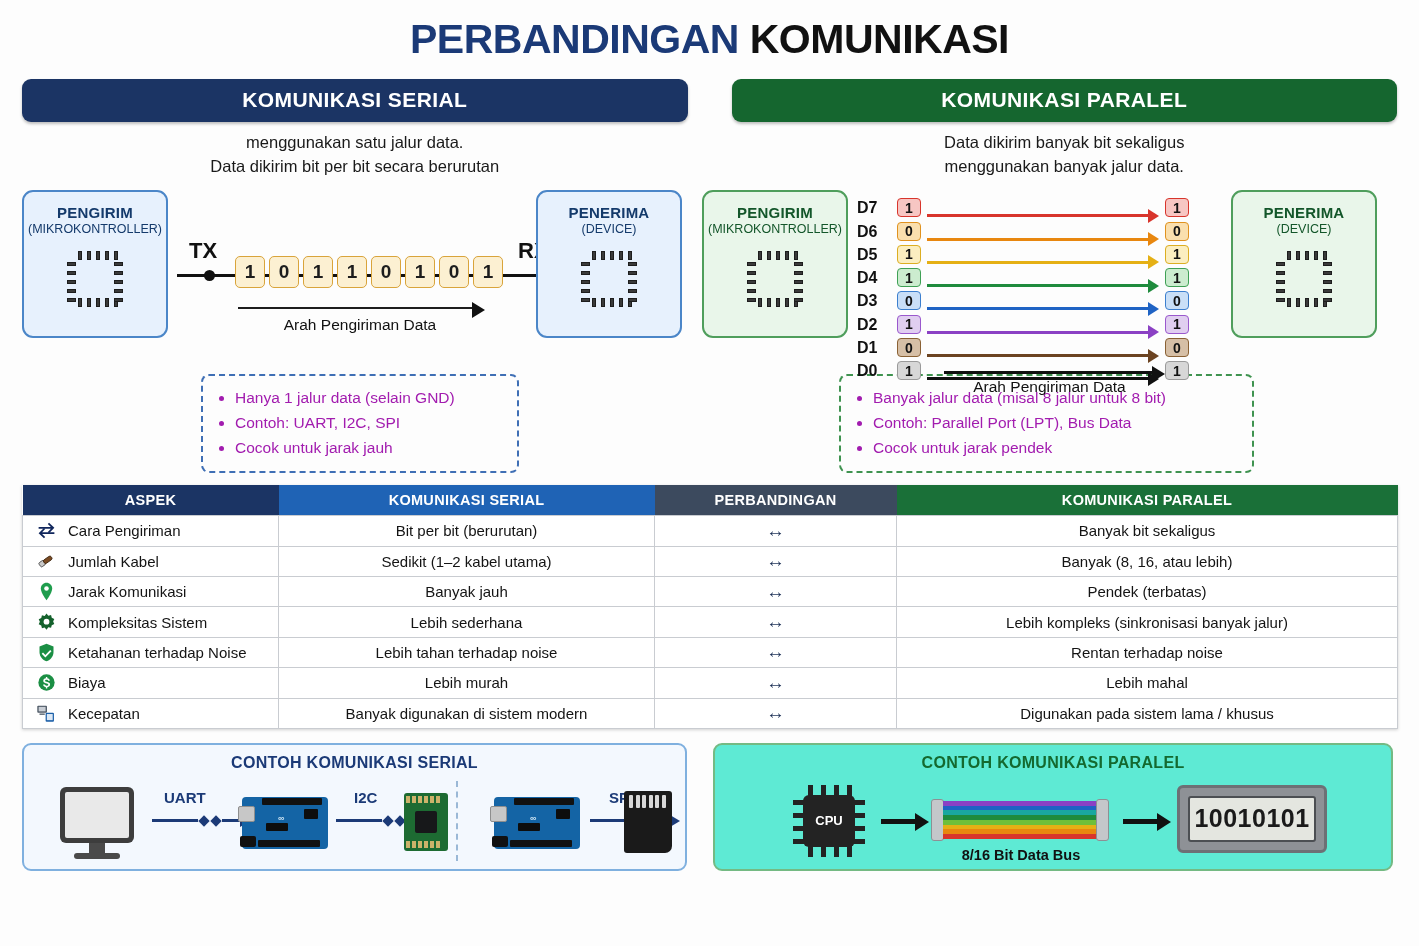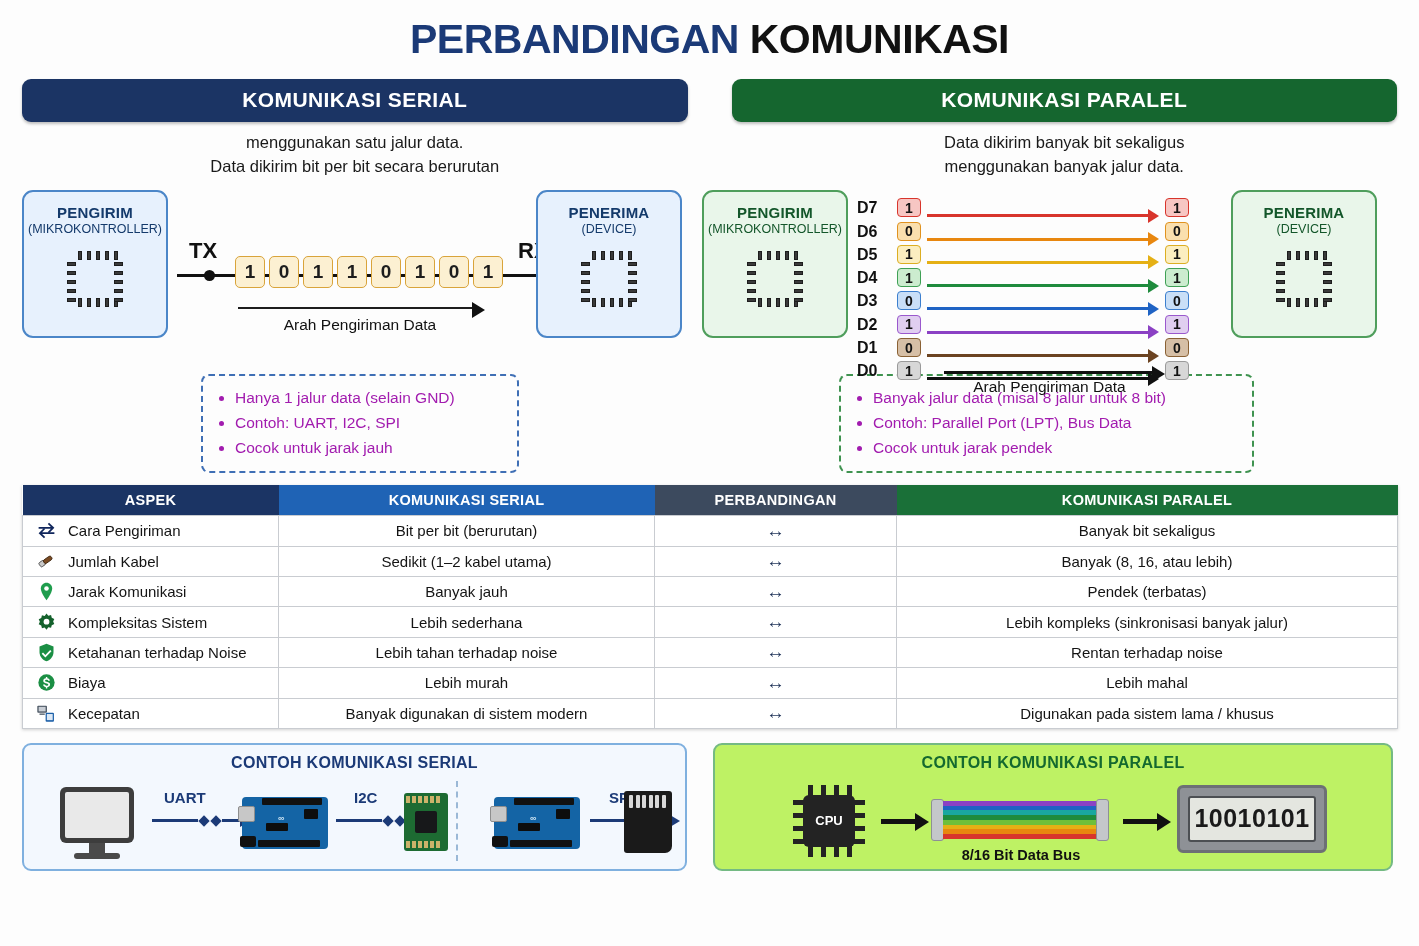--- a/index.html
+++ b/index.html
@@ -143,21 +143,21 @@
   }
   tbody td.aspek { text-align: left; padding-left: 12px; }
   .aspek-inner { display: flex; align-items: center; gap: 11px; }
   .aspek-icon { width: 22px; height: 22px; display: inline-flex; align-items: center; justify-content: center; flex: 0 0 22px; }
   .cmp { font-size: 19px; color: #1b2f55; font-weight: bold; }
 
   
   .examples { display: flex; gap: 26px; padding: 14px 22px 0 22px; }
   .expanel { border-radius: 9px; border-width: 2px; border-style: solid; height: 128px; position: relative; }
   .expanel.serial { width: 665px; background: #f3f8fe; border-color: #7fb0df; }
-  .expanel.parallel { width: 680px; background: #bef264; border-color: #74ba83; }
+  .expanel.parallel { width: 680px; background: #5eead4; border-color: #74ba83; }
   .extitle { text-align: center; font-size: 16px; font-weight: bold; letter-spacing: 0.3px; padding-top: 9px; }
   .expanel.serial .extitle { color: #1b3a77; }
   .expanel.parallel .extitle { color: #14692f; }
   .exrow { position: absolute; top: 34px; left: 0; width: 100%; height: 86px; }
 
   
   .monitor { position: absolute; left: 36px; top: 8px; }
   .mon-screen { width: 74px; height: 56px; background: #3d3d3d; border-radius: 6px; padding: 5px; }
   .mon-inner { width: 100%; height: 100%; background: #e9e9e9; border-radius: 2px; }
   .mon-neck { width: 16px; height: 10px; background: #4a4a4a; margin: 0 auto; }

